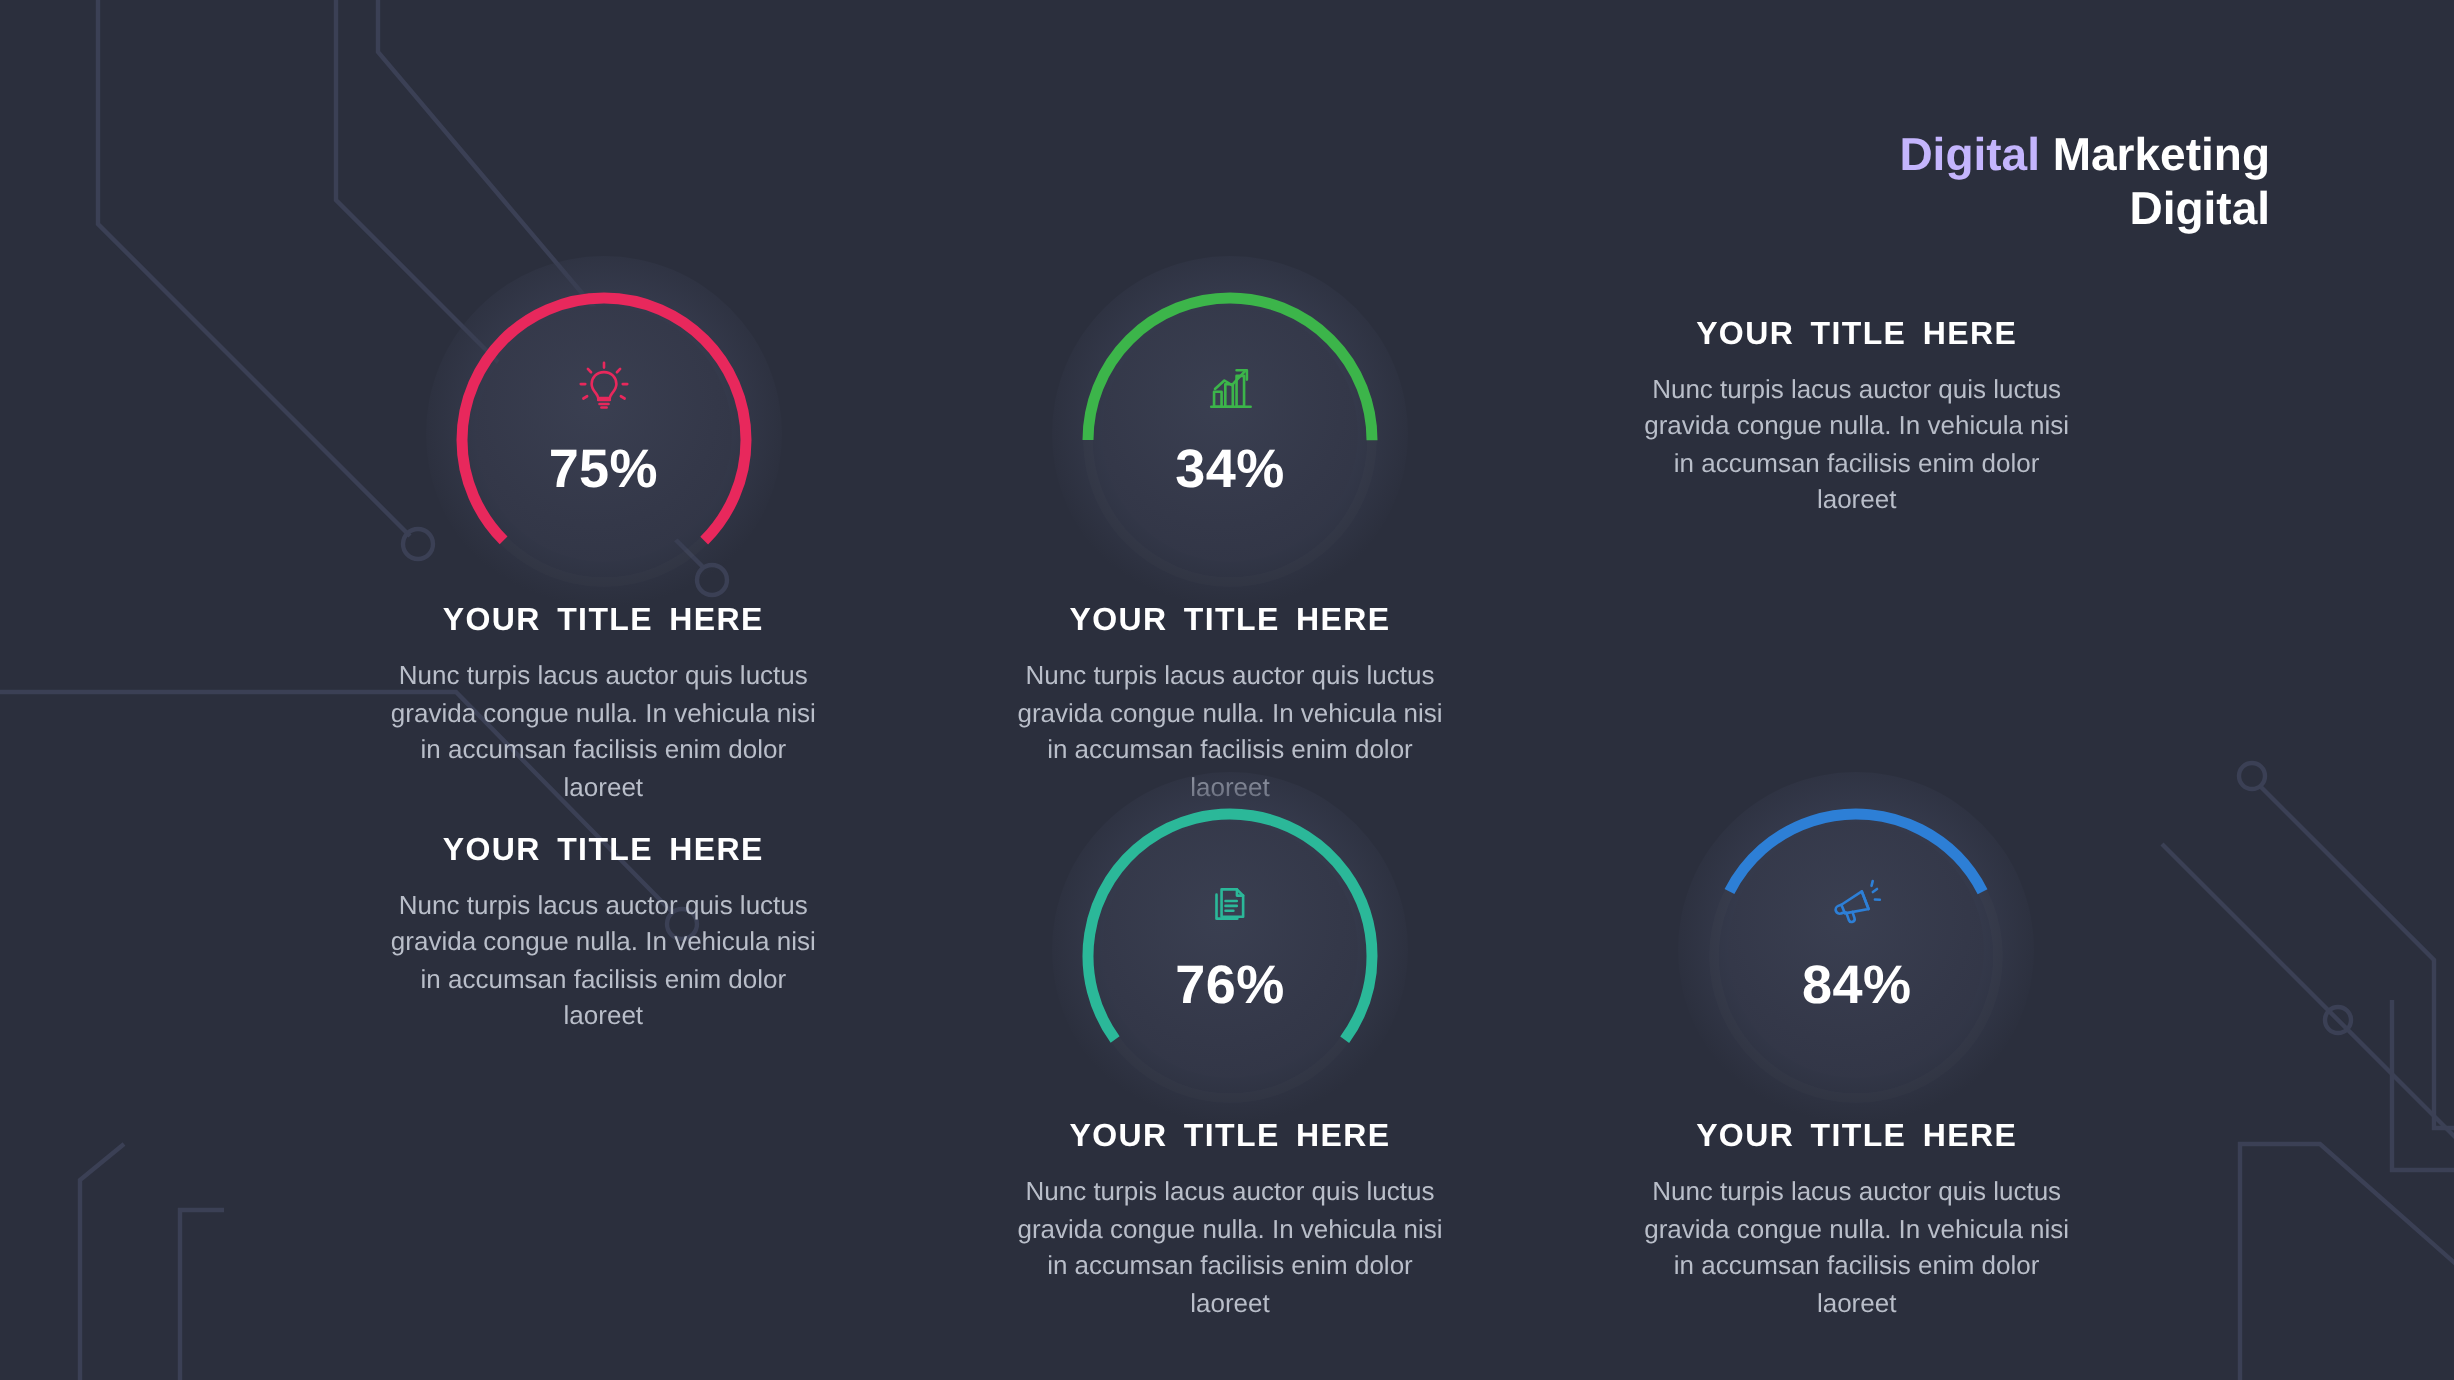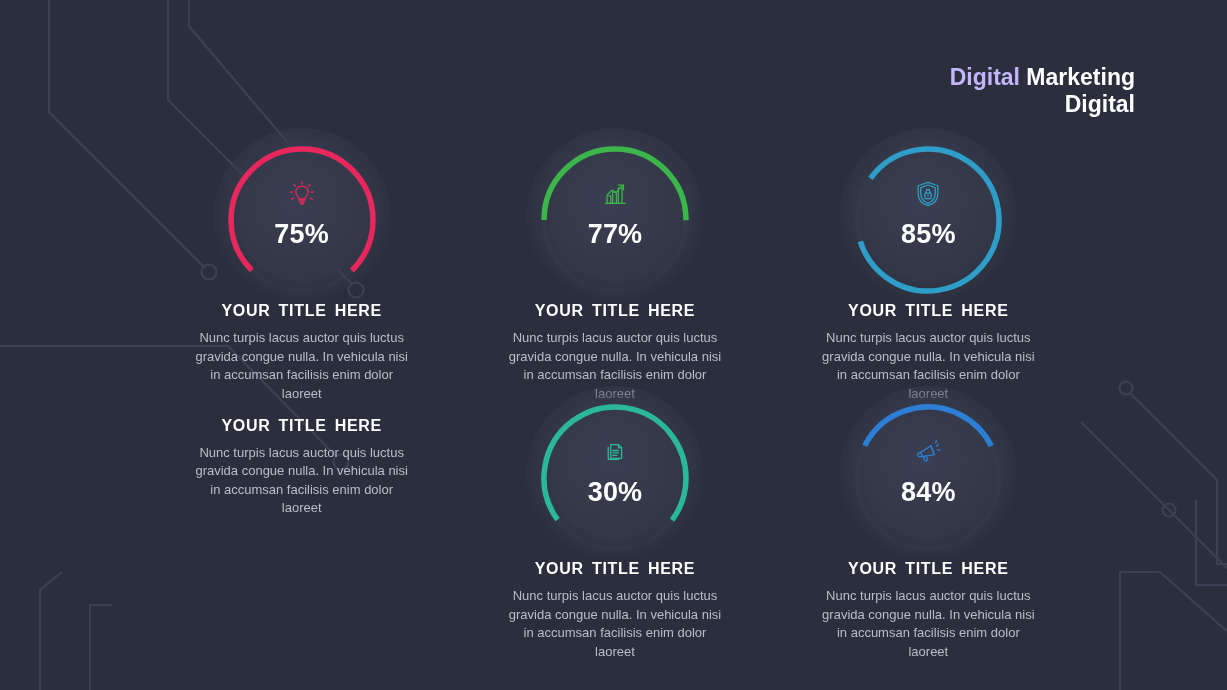--- a/index.html
+++ b/index.html
@@ -142,45 +142,27 @@
         <span class="icon">
           <svg viewBox="0 0 32 32" fill="none" stroke="#3cb54a" stroke-width="1.4" stroke-linecap="round" stroke-linejoin="round">
             <path d="M6 26h21"></path>
             <rect x="7.5" y="18" width="4" height="8"></rect>
             <rect x="13.5" y="14" width="4" height="12"></rect>
             <rect x="19.5" y="9.5" width="4" height="16.5"></rect>
             <path d="M8 16.5l5-4.5 4 2.5 7-7.5"></path>
             <path d="M19.5 6.5H25v5"></path>
           </svg>
         </span>
-        <span class="pct">77%</span>
-      </div>
-      <div class="title">YOUR TITLE HERE</div>
-      <div class="desc">Nunc turpis lacus auctor quis luctus gravida congue nulla. In vehicula nisi in accumsan facilisis enim dolor laoreet</div>
-    </div>
-
-    <div class="cell">
-      <div class="ring-wrap">
-        <div class="glow"></div>
-        <div class="disc"></div>
-        <svg class="ring-svg" viewBox="0 0 150 150">
-          <circle class="ring-track" cx="75" cy="75" r="71"></circle>
-          <circle class="ring-arc" cx="75" cy="75" r="71" stroke="#2e9dc8" stroke-dasharray="379.190233288288 66.9159235214626" stroke-dashoffset="0" transform="rotate(-144 75 75)"></circle>
-        </svg>
-        <span class="icon">
-          <svg viewBox="0 0 32 32" fill="none" stroke="#2e9dc8" stroke-width="1.4" stroke-linecap="round" stroke-linejoin="round">
-            <path d="M16 3.5L5.5 7.2v8.4c0 6.4 4.4 10.9 10.5 12.9 6.1-2 10.5-6.5 10.5-12.9V7.2L16 3.5z"></path>
-            <path d="M16 6.4L8.3 9.1v6.6c0 5 3.4 8.6 7.7 10.2 4.3-1.6 7.7-5.2 7.7-10.2V9.1L16 6.4z"></path>
-            <rect x="12.6" y="15.1" width="6.8" height="5.8" rx="1"></rect>
-            <path d="M14.1 15.1v-2a1.9 1.9 0 013.8 0v2"></path>
-            <circle cx="16" cy="17.8" r="0.9" fill="#2e9dc8" stroke="none"></circle>
-          </svg>
-        </span>
-        <span class="pct">85%</span>
-      </div>
+        <span class="pct">34%</span>
+      </div>
+      <div class="title">YOUR TITLE HERE</div>
+      <div class="desc">Nunc turpis lacus auctor quis luctus gravida congue nulla. In vehicula nisi in accumsan facilisis enim dolor laoreet</div>
+    </div>
+
+    <div class="cell">
       <div class="title">YOUR TITLE HERE</div>
       <div class="desc">Nunc turpis lacus auctor quis luctus gravida congue nulla. In vehicula nisi in accumsan facilisis enim dolor laoreet</div>
     </div>
 
     <div class="cell">
       <div class="title">YOUR TITLE HERE</div>
       <div class="desc">Nunc turpis lacus auctor quis luctus gravida congue nulla. In vehicula nisi in accumsan facilisis enim dolor laoreet</div>
     </div>
 
     <div class="cell">
@@ -192,21 +174,21 @@
           <circle class="ring-arc" cx="75" cy="75" r="71" stroke="#2bb899" stroke-dasharray="312.2743097668254 133.8318470429252" stroke-dashoffset="0" transform="rotate(-216 75 75)"></circle>
         </svg>
         <span class="icon">
           <svg viewBox="0 0 32 32" fill="none" stroke="#2bb899" stroke-width="1.4" stroke-linecap="round" stroke-linejoin="round">
             <path d="M11.5 8.2h8.2l3.3 3.3v11.3h-11.5z"></path>
             <path d="M8.8 11v12.8h11.1"></path>
             <path d="M19.7 8.2v3.3h3.3"></path>
             <path d="M13.6 14.4h6M13.6 17h6M13.6 19.6h4.2"></path>
           </svg>
         </span>
-        <span class="pct">30%</span>
+        <span class="pct">76%</span>
       </div>
       <div class="title">YOUR TITLE HERE</div>
       <div class="desc">Nunc turpis lacus auctor quis luctus gravida congue nulla. In vehicula nisi in accumsan facilisis enim dolor laoreet</div>
     </div>
 
     <div class="cell">
       <div class="ring-wrap">
         <div class="glow"></div>
         <div class="disc"></div>
         <svg class="ring-svg" viewBox="0 0 150 150">

